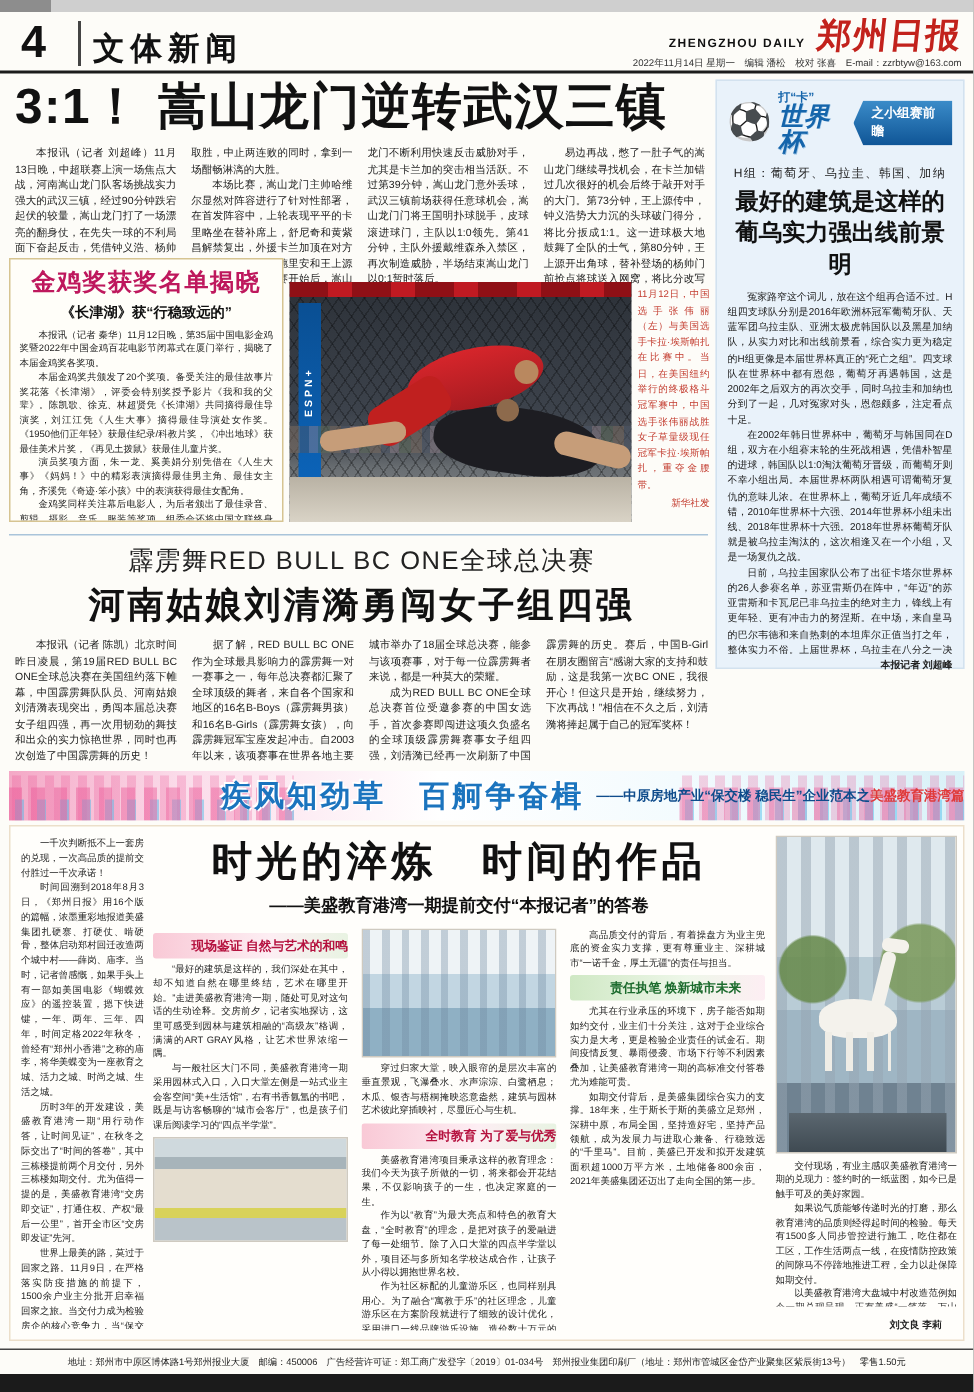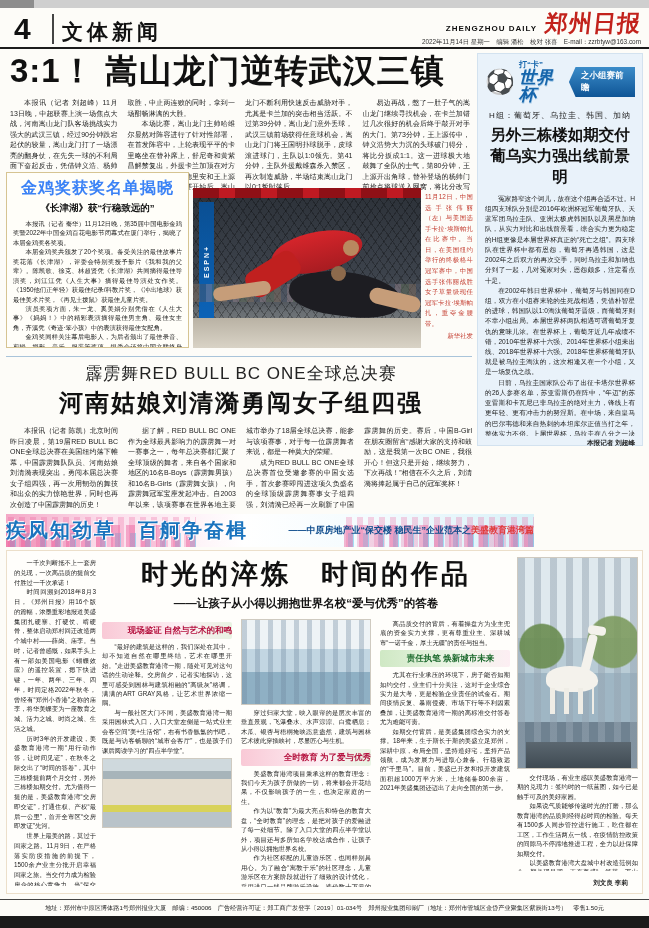--- a/index.html
+++ b/index.html
@@ -42,21 +42,21 @@
           font-size:8.5px;font-weight:bold;padding:3px 8px 3px 12px;
           clip-path:polygon(10% 0,100% 0,100% 100%,10% 100%,0 50%);}
   .wc-group{font-size:8px;text-align:center;margin-top:7px;color:#222;letter-spacing:1px;}
   .wc-head{font-size:15.5px;font-weight:bold;text-align:center;line-height:1.35;margin-top:4px;color:#111;}
   .wc-body{margin-top:6px;font-size:6.6px;line-height:1.55;text-align:justify;height:242px;overflow:hidden;}
   .wc-byline{font-size:6.6px;font-weight:bold;text-align:right;margin-top:3px;}
 
   
   .rooster{position:absolute;left:6px;top:172px;width:183px;height:176px;border:1px solid #d6c492;
            background:#fffef9;padding:5px 6px;overflow:hidden;}
-  .rooster h2{margin:0;font-size:16px;font-weight:bold;text-align:center;letter-spacing:1px;color:#3b82f6;}
+  .rooster h2{margin:0;font-size:16px;font-weight:bold;text-align:center;letter-spacing:1px;color:#be185d;}
   .rooster h3{margin:3px 0 4px;font-size:9.5px;font-weight:bold;text-align:center;color:#111;}
   .rooster-body{font-size:6.3px;line-height:1.5;text-align:justify;height:128px;overflow:hidden;}
 
   
   .ufc{position:absolute;left:193px;top:188px;width:228px;height:160px;overflow:hidden;
        background:
          repeating-linear-gradient(55deg,rgba(0,0,0,.25) 0 1px,transparent 1px 7px),
          repeating-linear-gradient(-55deg,rgba(0,0,0,.25) 0 1px,transparent 1px 7px),
          linear-gradient(180deg,#2c3138 0%,#3d434c 55%,#555a60 72%,#6a6f73 78%,#868a8c 100%);}
   .led{position:absolute;left:0;top:0;width:228px;height:10px;
@@ -88,23 +88,23 @@
   .sep1{position:absolute;left:6px;top:356px;width:466px;height:1px;background:#a9c4da;}
 
   
   .breaking{position:absolute;left:10px;top:362px;width:462px;}
   .kicker{font-size:17px;text-align:center;color:#222;letter-spacing:1px;}
   .breaking h2{margin:2px 0 0;font-size:24px;font-weight:bold;text-align:center;letter-spacing:2px;color:#111;}
   .breaking-body{margin-top:7px;height:92px;columns:4 auto;column-gap:10px;column-fill:auto;
                  font-size:7px;line-height:1.5;text-align:justify;overflow:hidden;}
 
   
-  .banner{position:absolute;left:6px;top:514px;width:528px;height:33px;overflow:hidden;
+  .banner{position:absolute;left:6px;top:514px;width:637px;height:33px;overflow:hidden;
           background:linear-gradient(90deg,#f4a8c6 0%,#fbdcea 18%,#ffffff 45%,#f3fbfe 70%,#d9f1f8 100%);
-          display:flex;align-items:center;justify-content:space-between;gap:8px;}
+          display:flex;align-items:center;justify-content:flex-end;gap:8px;}
   .banner::before,.banner::after{content:"";position:absolute;bottom:0;height:100%;width:190px;opacity:.8;
           background:
             repeating-linear-gradient(90deg,rgba(233,74,142,.50) 0 9px,transparent 9px 15px) bottom/100% 22px no-repeat,
             repeating-linear-gradient(90deg,rgba(64,186,235,.55) 4px 10px,transparent 10px 19px) bottom/100% 14px no-repeat,
             repeating-linear-gradient(90deg,rgba(233,74,142,.30) 2px 8px,transparent 8px 13px) bottom/100% 30px no-repeat;}
   .banner::before{left:0;}
   .banner::after{right:0;}
   .banner-title{position:relative;z-index:1;font-size:20px;font-weight:bold;color:#1b74be;letter-spacing:2px;
                 text-shadow:1px 1px 0 #fff,-1px -1px 0 #fff;}
   .banner-sub{position:relative;z-index:1;font-size:9px;font-weight:bold;color:#0f4c8c;}
@@ -186,21 +186,21 @@
     <div class="wc-badge">
       <span class="ball">⚽</span>
       <span class="badge-txt">
         <span class="badge-top">打“卡”</span>
         <span class="badge-main">世界杯</span>
       </span>
       <span class="ribbon">之小组赛前瞻</span>
     </div>
     <div class="wc-group">H组：葡萄牙、乌拉圭、韩国、加纳</div>
     <div class="wc-head">
-      <div>另外三栋楼如期交付</div>
+      <div>最好的建筑是这样的</div>
       <div>葡乌实力强出线前景明</div>
     </div>
     <div class="wc-body">
       <p>冤家路窄这个词儿，放在这个组再合适不过。H组四支球队分别是2016年欧洲杯冠军葡萄牙队、天蓝军团乌拉圭队、亚洲太极虎韩国队以及黑星加纳队，从实力对比和出线前景看，综合实力更为稳定的H组更像是本届世界杯真正的“死亡之组”。四支球队在世界杯中都有恩怨，葡萄牙再遇韩国，这是2002年之后双方的再次交手，同时乌拉圭和加纳也分到了一起，几对冤家对头，恩怨颇多，注定看点十足。</p>
       <p>在2002年韩日世界杯中，葡萄牙与韩国同在D组，双方在小组赛末轮的生死战相遇，凭借朴智星的进球，韩国队以1:0淘汰葡萄牙晋级，而葡萄牙则不幸小组出局。本届世界杯两队相遇可谓葡萄牙复仇的意味儿浓。在世界杯上，葡萄牙近几年成绩不错，2010年世界杯十六强、2014年世界杯小组未出线、2018年世界杯十六强。2018年世界杯葡萄牙队就是被乌拉圭淘汰的，这次相逢又在一个小组，又是一场复仇之战。</p>
       <p>日前，乌拉圭国家队公布了出征卡塔尔世界杯的26人参赛名单，苏亚雷斯仍在阵中，“年迈”的苏亚雷斯和卡瓦尼已非乌拉圭的绝对主力，锋线上有更年轻、更有冲击力的努涅斯。在中场，来自皇马的巴尔韦德和来自热刺的本坦库尔正值当打之年，整体实力不俗。上届世界杯，乌拉圭在八分之一决赛将葡萄牙淘汰出局，这次他们有机会继续给葡萄牙人制造麻烦。</p>
 
     </div>
     <div class="wc-byline">本报记者 刘超峰</div>
   </aside>
@@ -253,21 +253,21 @@
   </div>
 
   <section class="feature">
     <div class="f-left">
       <p>一千次判断抵不上一套房的兑现，一次高品质的提前交付胜过一千次承诺！</p>
       <p>时间回溯到2018年8月3日，《郑州日报》用16个版的篇幅，浓墨重彩地报道美盛集团扎硬寨、打硬仗、啃硬骨，整体启动郑村回迁改造两个城中村——薛岗、庙李。当时，记者曾感慨，如果手头上有一部如美国电影《蝴蝶效应》的遥控装置，摁下快进键，一年、两年、三年、四年，时间定格2022年秋冬，曾经有“郑州小香港”之称的庙李，将华美蝶变为一座教育之城、活力之城、时尚之城、生活之城。</p>
       <p>历时3年的开发建设，美盛教育港湾一期“用行动作答，让时间见证”，在秋冬之际交出了“时间的答卷”，其中三栋楼提前两个月交付，另外三栋楼如期交付。尤为值得一提的是，美盛教育港湾“交房即交证”，打通住权、产权“最后一公里”，首开全市区“交房即发证”先河。</p>
       <p>世界上最美的路，莫过于回家之路。11月9日，在严格落实防疫措施的前提下，1500余户业主分批开启幸福回家之旅。当交付力成为检验房企的核心竞争力，当“保交楼”成为当今中国房地产界的第一要务和民生工程，美盛教育港湾一期的提前交付，无疑为郑州房地产行业提振了信心。</p>
     </div>
     <h2 class="f-head" style="margin:0">时光的淬炼　时间的作品</h2>
-    <div class="f-sub">——让孩子从小得以拥抱世界名校“爱与优秀”的答卷</div>
+    <div class="f-sub">——美盛教育港湾一期提前交付“本报记者”的答卷</div>
 
     <div class="f-cols">
       <div class="f-col">
         <div class="sec-head sec-red">现场鉴证 自然与艺术的和鸣</div>
         <p>“最好的建筑是这样的，我们深处在其中，却不知道自然在哪里终结，艺术在哪里开始。”走进美盛教育港湾一期，随处可见对这句话的生动诠释。交房前夕，记者实地探访，这里可感受到园林与建筑相融的“高级灰”格调，满满的ART GRAY风格，让艺术世界浓缩一隅。</p>
         <p>与一般社区大门不同，美盛教育港湾一期采用园林式入口，入口大堂左侧是一站式业主会客空间“美+生活馆”，右有书香氤氲的书吧，既是与访客畅聊的“城市会客厅”，也是孩子们课后阅读学习的“四点半学堂”。</p>
         <div class="photo building-photo"></div>
       </div>
       <div class="f-col">
         <div class="photo water-photo"></div>

